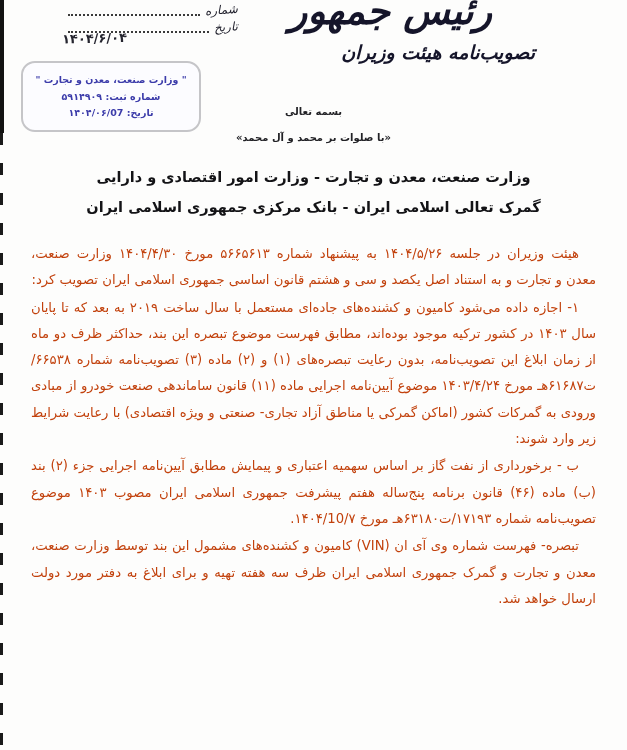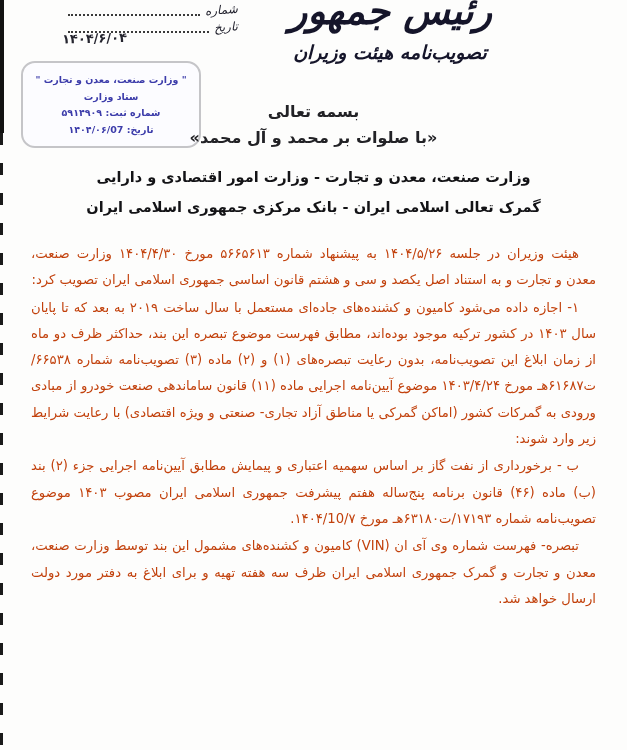--- a/index.html
+++ b/index.html
@@ -32,21 +32,21 @@
     position: absolute; top: -12px; left: 253px; width: 275px;
     text-align: center;
     font-family: "DejaVu Serif", serif;
     font-style: italic; font-weight: bold;
     font-size: 38px; color: #15152a;
     letter-spacing: -1px;
     white-space: nowrap;
   }
   .cal-subtitle {
     position: absolute; top: 41px; left: 245px; width: 290px;
-    text-align: center;
+    text-align: right;
     font-family: "DejaVu Serif", serif;
     font-style: italic; font-weight: bold;
     font-size: 19px; color: #15152a;
     white-space: nowrap;
   }
   
   .number-date { position: absolute; left: 62px; top: 2px; width: 178px; }
   .nd-row { display: flex; direction: rtl; align-items: flex-end; height: 14px; margin-bottom: 3px; }
   .nd-label {
     font-style: italic; font-size: 12px; color: #20202c;
@@ -66,21 +66,21 @@
     background: #fcfcff;
     padding: 9px 4px 8px 4px;
     text-align: center;
     color: #3c3caa; font-weight: bold;
     font-size: 9.5px; line-height: 16.5px;
   }
   
   .invocation {
     position: absolute; top: 99px; left: 0; width: 100%;
     text-align: center; font-weight: bold;
-    font-size: 16px; line-height: 26px; color: #222226;
+    font-size: 10px; line-height: 26px; color: #222226;
   }
   
   .addressees {
     position: absolute; top: 163px; left: 0; width: 100%;
     text-align: center; font-weight: bold;
     font-size: 14.5px; line-height: 29.5px; color: #131316;
   }
   
   .body-text {
     position: absolute; top: 241px; right: 31px; left: 31px;
@@ -107,21 +107,20 @@
     </div>
     <div class="nd-row">
       <span class="nd-label">تاریخ</span>
       <span class="nd-dots"></span>
     </div>
     <div class="nd-handwritten">۱۴۰۴/۶/۰۴</div>
   </div>
 
   <div class="stamp">
     <div>" وزارت صنعت، معدن و تجارت "</div>
-    <div>ستاد وزارت</div>
     <div>شماره ثبت: ۵۹۱۴۹۰۹</div>
     <div>تاریخ: ۱۴۰۴/۰۶/07</div>
   </div>
 
   <div class="invocation">
     <div>بسمه تعالی</div>
     <div>«با صلوات بر محمد و آل محمد»</div>
   </div>
 
   <div class="addressees">

